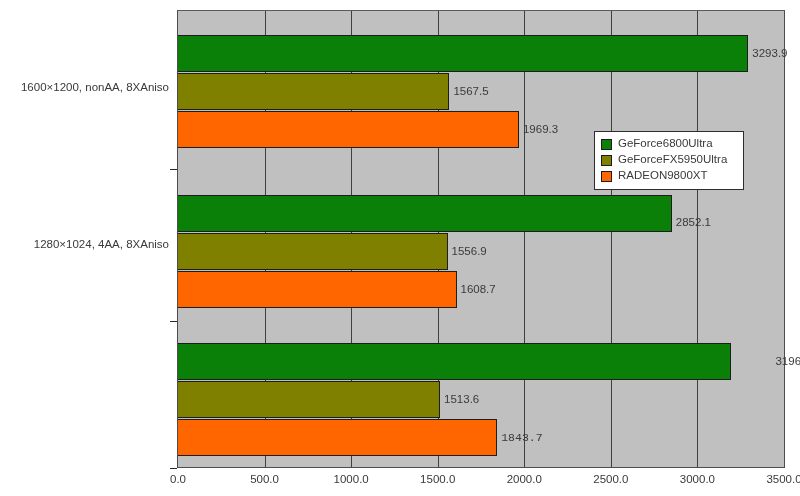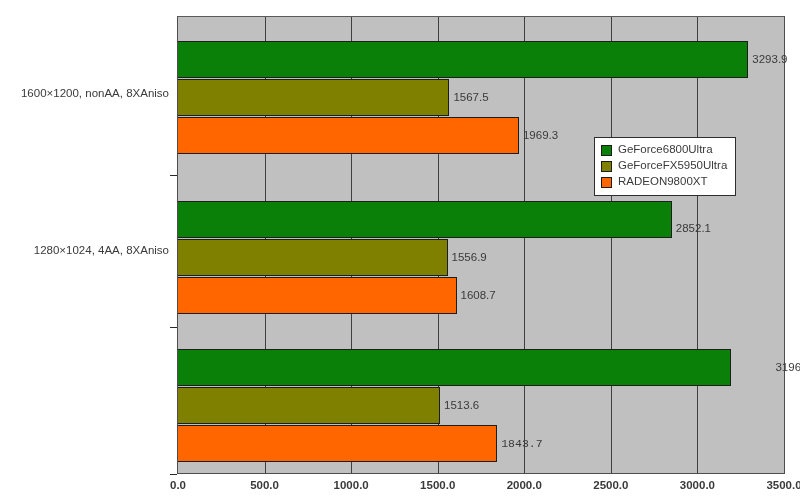--- a/index.html
+++ b/index.html
@@ -11,21 +11,21 @@
   body {
     width: 800px;
     height: 496px;
     font-family: "Liberation Sans", sans-serif;
     position: relative;
     overflow: hidden;
   }
 
   #chart-root {
     position: absolute;
-    left: 0; top: 12px;
+    left: 0; top: 6px;
     width: 800px;
     height: 372px;
   }
 
   
   .plot-area {
     position: absolute;
     left: 177px;
     top: 4px;
     width: 608px;
@@ -89,40 +89,39 @@
     background: #2a2a2a;
   }
 
   
   .x-ticklabels {
     position: absolute;
     left: 0;
     top: 468px;
     width: 800px;
     height: 20px;
-    font-weight: bold;
   }
   .x-ticklabel {
     position: absolute;
     top: 0;
     font-size: 11.5px;
     color: #3a3a3a;
     white-space: nowrap;
     transform: translateX(-50%);
     line-height: 1;
   }
 
   
   .legend {
     position: absolute;
     left: 594px;
     top: 125px;
     background: #ffffff;
     border: 1px solid #2d2d2d;
-    padding: 4px 8px 5px 6px;
+    padding: 4px 16px 5px 6px;
   }
   .legend-row {
     display: flex;
     align-items: center;
     height: 16px;
   }
   .legend-swatch {
     width: 11px;
     height: 11px;
     border: 1px solid #1d1d1d;

